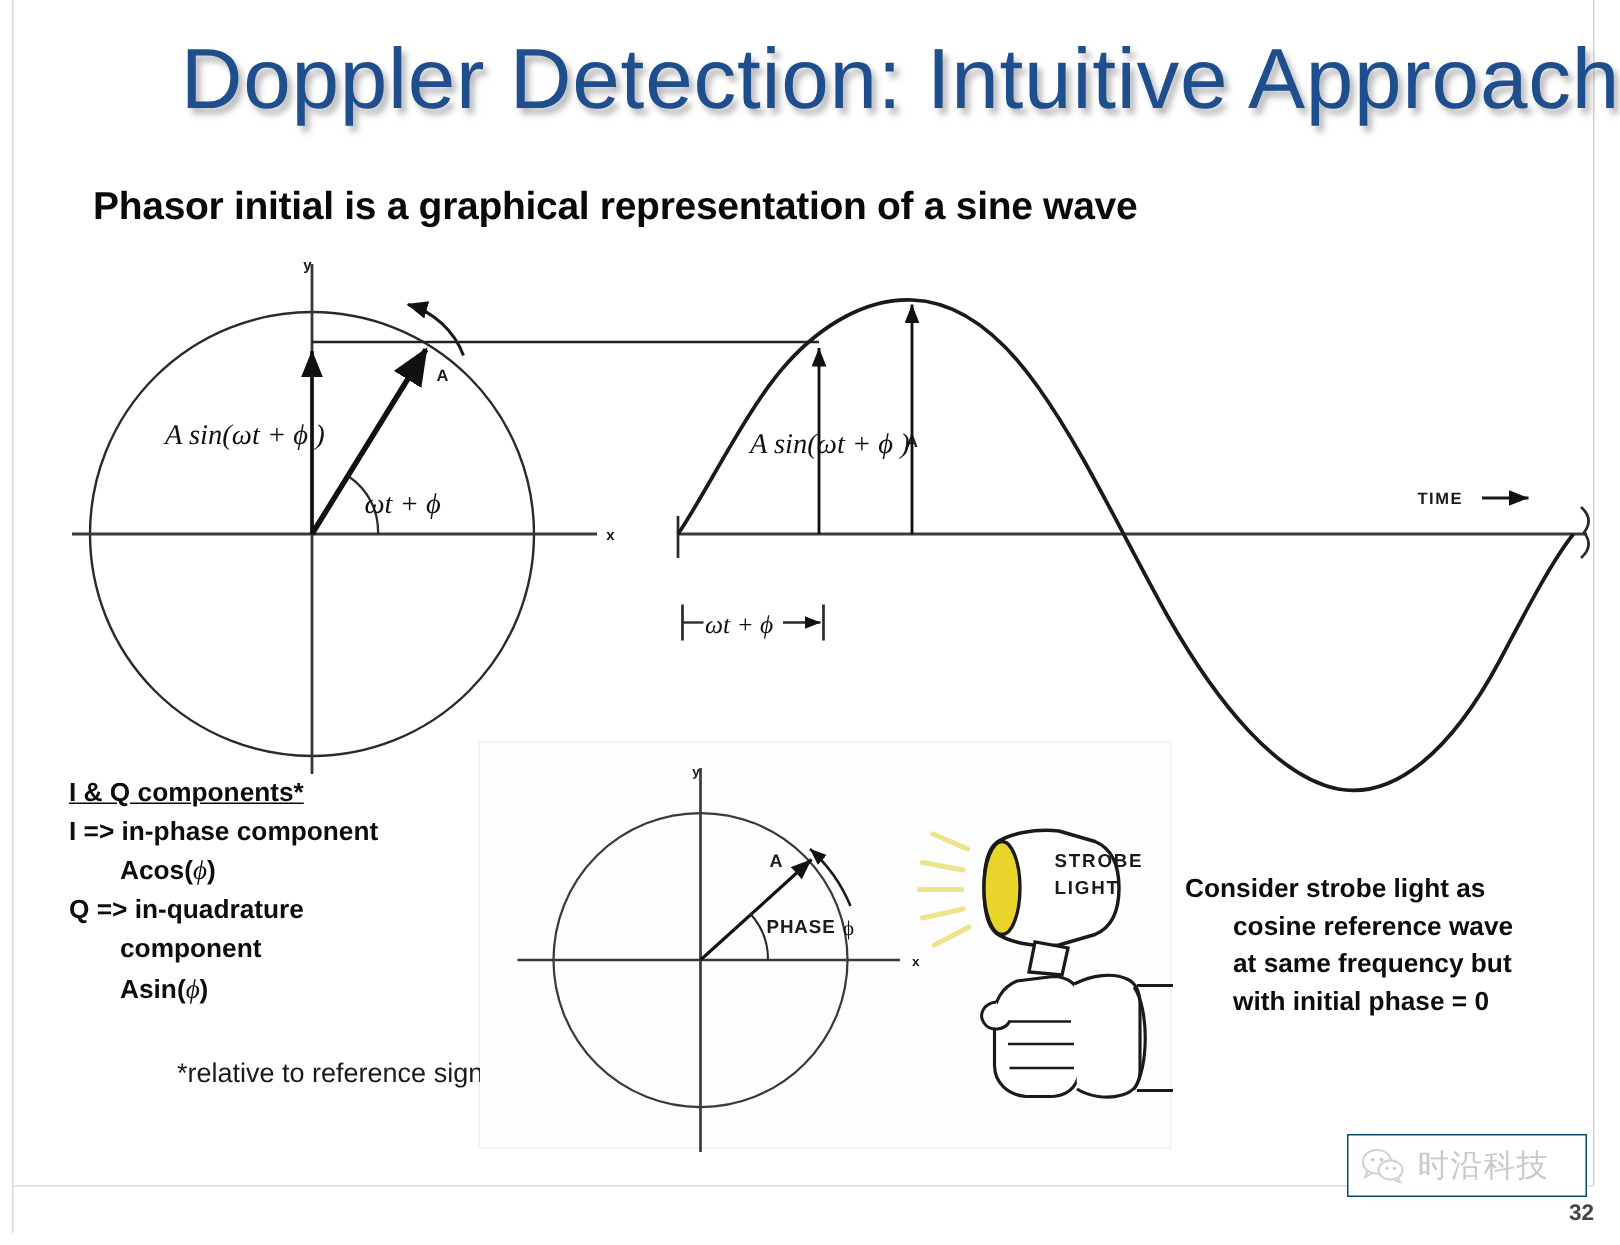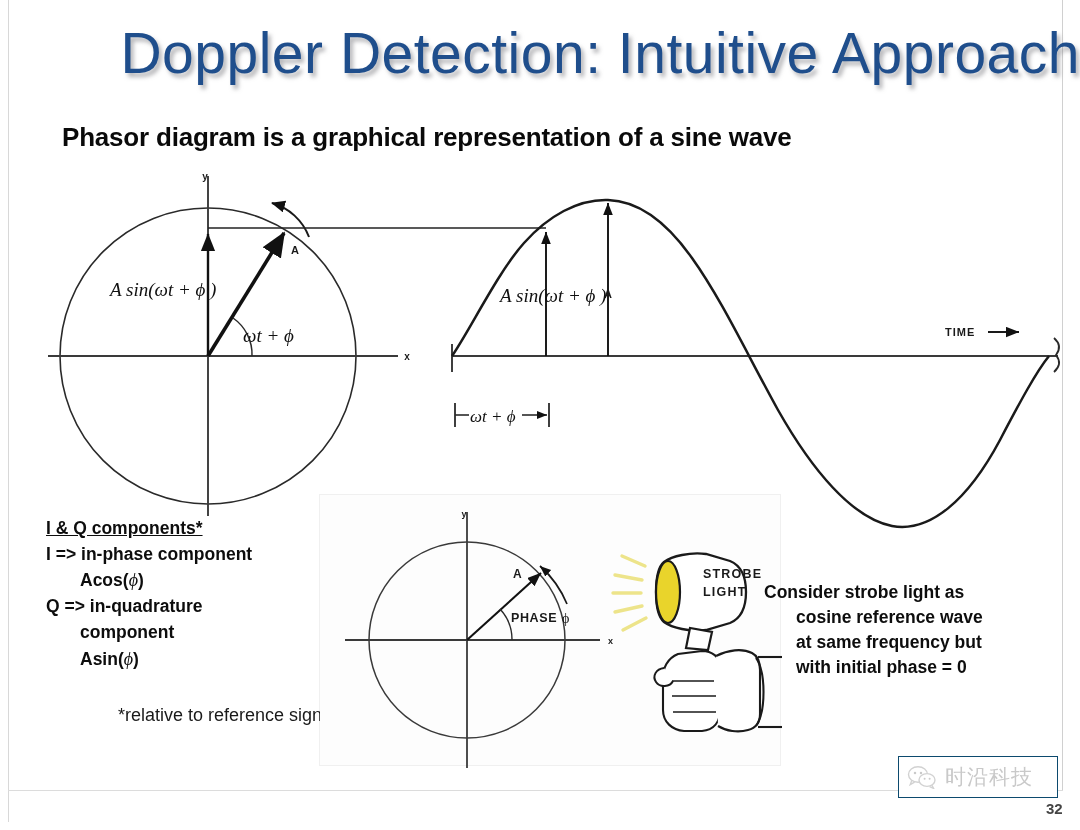--- a/index.html
+++ b/index.html
@@ -110,21 +110,21 @@
     position:absolute;
     left:320px;top:495px;
     width:460px;height:270px;
     background:#fdfdfd;
     box-shadow:0 0 0 1px rgba(0,0,0,0.06);
   }
 
   
   #consider-block{
     position:absolute;
-    left:764px;top:580px;
+    left:790px;top:580px;
     font-size:17.5px;
     font-weight:bold;
     color:#0d0d0d;
     line-height:1.42;
     width:250px;
   }
   #consider-block .hang{ padding-left:32px; }
 
   
   #watermark{
@@ -157,21 +157,21 @@
 <body>
 
 <div id="slide">
 
   <div class="frame-left"></div>
   <div class="frame-right"></div>
   <div class="frame-bottom"></div>
 
   <div id="title">Doppler Detection: Intuitive Approach</div>
 
-  <div id="subtitle">Phasor diagram is a graphical representation of a sine wave</div>
+  <div id="subtitle">Phasor initial is a graphical representation of a sine wave</div>
 
   <svg class="fig" id="fig-main" viewBox="0 0 1080 830">
     <defs>
       <marker id="ah" markerWidth="9" markerHeight="9" refX="7.2" refY="3" orient="auto">
         <path d="M0,0 L7.5,3 L0,6 z" fill="#111"></path>
       </marker>
       <marker id="ah-sm" markerWidth="8" markerHeight="8" refX="6.5" refY="2.6" orient="auto">
         <path d="M0,0 L6.6,2.6 L0,5.2 z" fill="#111"></path>
       </marker>
       <marker id="ah-fat" markerWidth="9" markerHeight="9" refX="6.5" refY="3" orient="auto">

